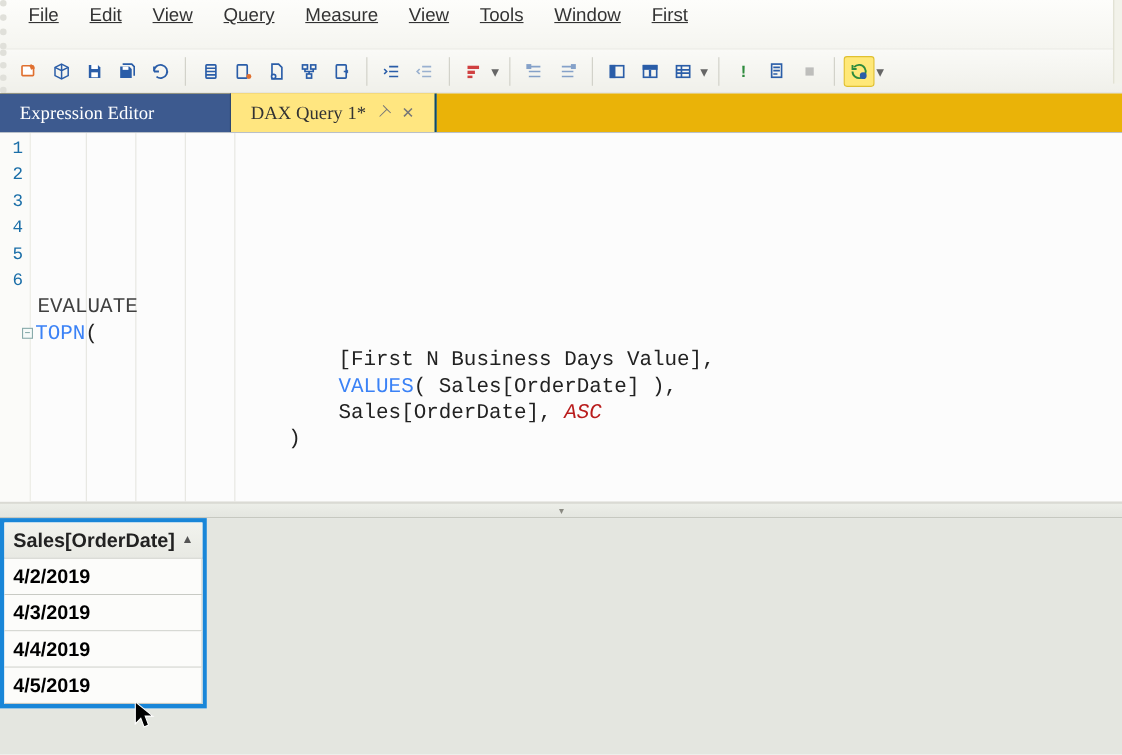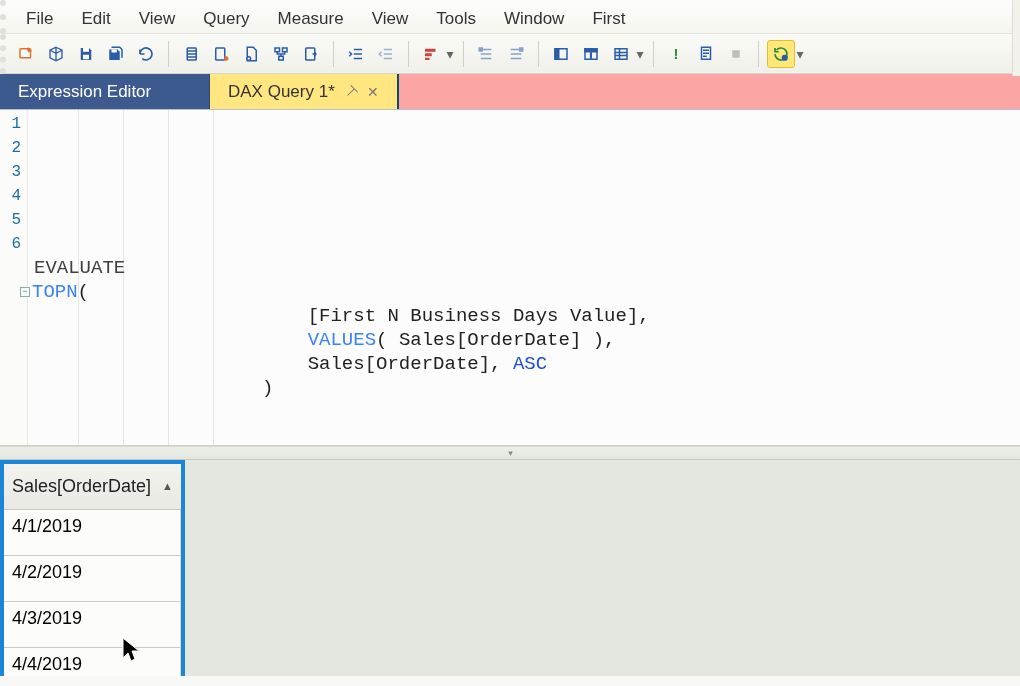--- a/index.html
+++ b/index.html
@@ -9,28 +9,29 @@
     background: #f8f8f6;
     width: 1020px;
     height: 686px;
     overflow: hidden;
     position: relative;
   }
 
   
   .menu-bar {
     display: flex;
-    align-items: flex-end;
-    height: 34px;
+    align-items: flex-start;
+    height: 45px;
     padding: 0 6px;
     background: linear-gradient(#fdfdfb, #f5f5f0);
     border-bottom: 1px solid #e5e5de;
     border-left: 6px dotted #e0e0da;
     font-size: 17px;
     color: #333;
+    text-decoration: underline;
   }
   .menu-bar .menu-item {
     padding: 4px 14px;
     cursor: default;
   }
 
   
   .toolbar {
     display: flex;
     align-items: center;
@@ -63,22 +64,23 @@
     display: flex; align-items: center; justify-content: center;
     color: #666;
     margin-left: -2px;
   }
 
   
   .tabs-row {
     display: flex;
     align-items: stretch;
     height: 36px;
-    background: #fca5a5;
+    background: #eab308;
     border-bottom: 1px solid #b9c0c9;
+    font-family: Liberation Serif, serif;
   }
   .tab {
     display: flex;
     align-items: center;
     padding: 0 18px;
     font-size: 17px;
     color: #333;
     border-right: 1px solid #c7ccd3;
     cursor: pointer;
     gap: 10px;
@@ -134,21 +136,21 @@
     position: relative;
   }
   .code .line { height: 24px; padding-left: 6px; position: relative; }
   .code .guide {
     position: absolute;
     top: 0; bottom: 0;
     border-left: 1px solid #e6e6e0;
   }
   .kw { color: #404040; }
   .fn { color: #3b82f6; }
-  .asc { color: #1d4ed8; }
+  .asc { color: #b91c1c; font-style: italic; }
   .fold {
     display: inline-block;
     width: 10px; height: 10px;
     border: 1px solid #8aa;
     margin-right: 2px;
     margin-left: -14px;
     font-size: 9px;
     line-height: 8px;
     text-align: center;
     color: #588;
@@ -178,25 +180,26 @@
     overflow: auto;
     position: relative;
   }
   .grid {
     border: 4px solid #1986d8;
     background: #fff;
     display: inline-block;
     min-width: 185px;
   }
   .grid-header, .grid-row {
-    height: 46px;
+    height: 33px;
     line-height: 33px;
     padding: 0 8px;
     font-size: 18px;
     border-bottom: 1px solid #c8cac4;
+    font-weight: bold;
   }
   .grid-header {
     background: linear-gradient(#f2f3ee, #e8e9e3);
     font-size: 18px;
     color: #222;
     display: flex;
     align-items: center;
     justify-content: space-between;
     cursor: pointer;
   }
@@ -428,21 +431,20 @@
 <div class="splitter">
     <span>▾</span>
   </div>
 
 <div class="results">
   <div class="grid">
     <div class="grid-header">
       <span>Sales[OrderDate]</span>
       <span class="sort">▲</span>
     </div>
-    <div class="grid-row">4/1/2019</div>
     <div class="grid-row">4/2/2019</div>
     <div class="grid-row">4/3/2019</div>
     <div class="grid-row">4/4/2019</div>
     <div class="grid-row">4/5/2019</div>
   </div>
 </div>
 
 <div class="cursor-arrow">
   <svg viewBox="0 0 20 28">
       <path d="M2 2l0 20 5-5 3 8 4-2-3-8 7 0z" fill="#000" stroke="#fff" stroke-width="1"></path>

